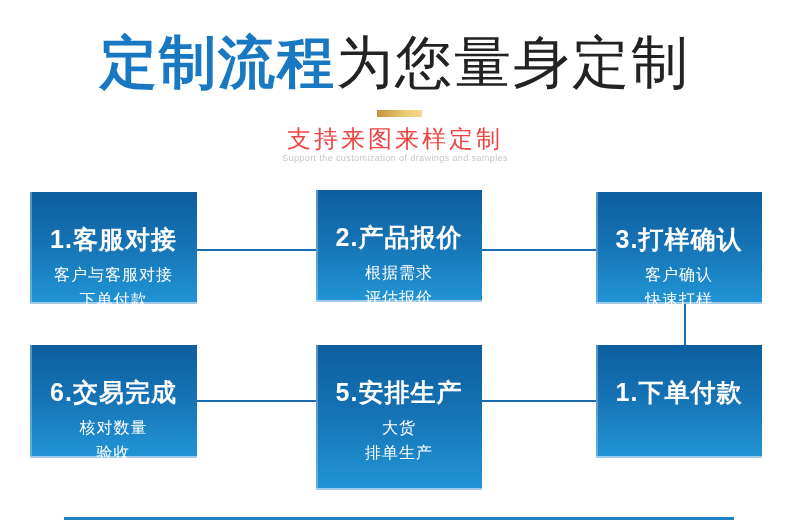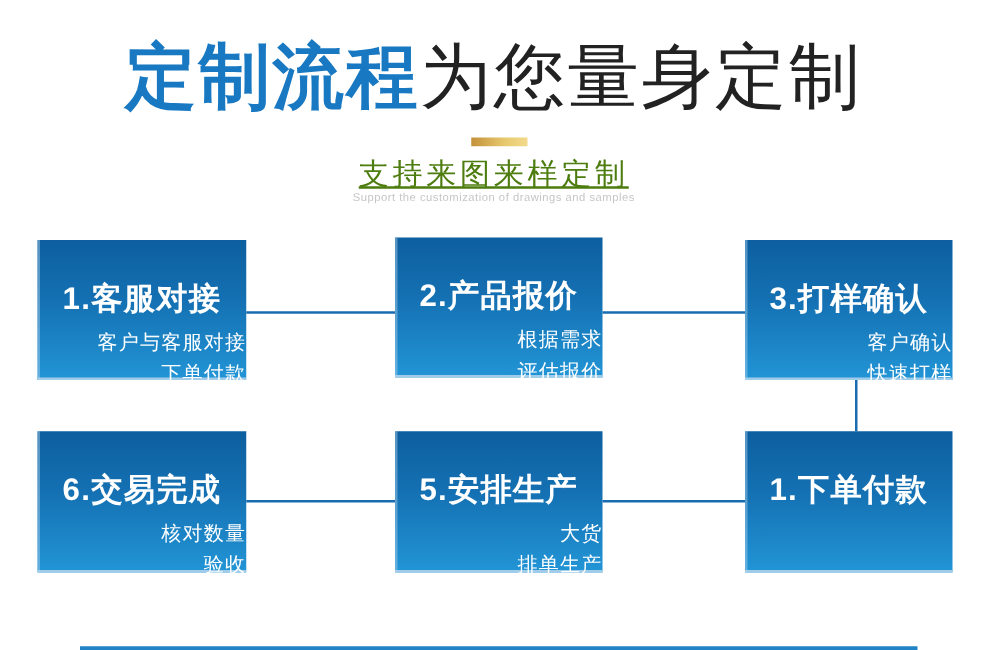--- a/index.html
+++ b/index.html
@@ -31,23 +31,22 @@
     width: 45px;
     height: 7px;
     background: linear-gradient(90deg, #c3913a 0%, #e8c96e 60%, #f2da8c 100%);
   }
   .subtitle {
     position: absolute;
     top: 123px;
     left: 0;
     width: 100%;
     font-size: 24px;
-    color: #4d7c0f;
+    color: #ef4444;
     letter-spacing: 3px;
-    text-decoration: underline;
   }
   .subtitle-en {
     position: absolute;
     top: 153px;
     left: 0;
     width: 100%;
     font-size: 9px;
     color: #c6c6c6;
     letter-spacing: 0.4px;
   }
@@ -66,28 +65,27 @@
     font-weight: 700;
     letter-spacing: 1px;
     line-height: 34px;
   }
   .step-lines {
     margin-top: 6px;
     font-size: 16px;
     font-weight: 400;
     line-height: 25px;
     letter-spacing: 1px;
-    text-align: right;
   }
 
   .box-1 { left: 30px;  top: 192px; width: 167px; height: 112px; }
   .box-2 { left: 316px; top: 190px; width: 166px; height: 112px; }
   .box-3 { left: 596px; top: 192px; width: 166px; height: 112px; }
   .box-6 { left: 30px;  top: 345px; width: 167px; height: 113px; }
-  .box-5 { left: 316px; top: 345px; width: 166px; height: 113px; }
+  .box-5 { left: 316px; top: 345px; width: 166px; height: 145px; }
   .box-4 { left: 596px; top: 345px; width: 166px; height: 113px; }
 
   
   .connector { position: absolute; background: #1a6cb0; }
   .conn-1-2 { left: 197px; top: 249px; width: 119px; height: 2px; }
   .conn-2-3 { left: 482px; top: 249px; width: 114px; height: 2px; }
   .conn-3-4 { left: 684px; top: 304px; width: 2px;  height: 41px; }
   .conn-4-5 { left: 482px; top: 400px; width: 114px; height: 2px; }
   .conn-5-6 { left: 197px; top: 400px; width: 119px; height: 2px; }
 

